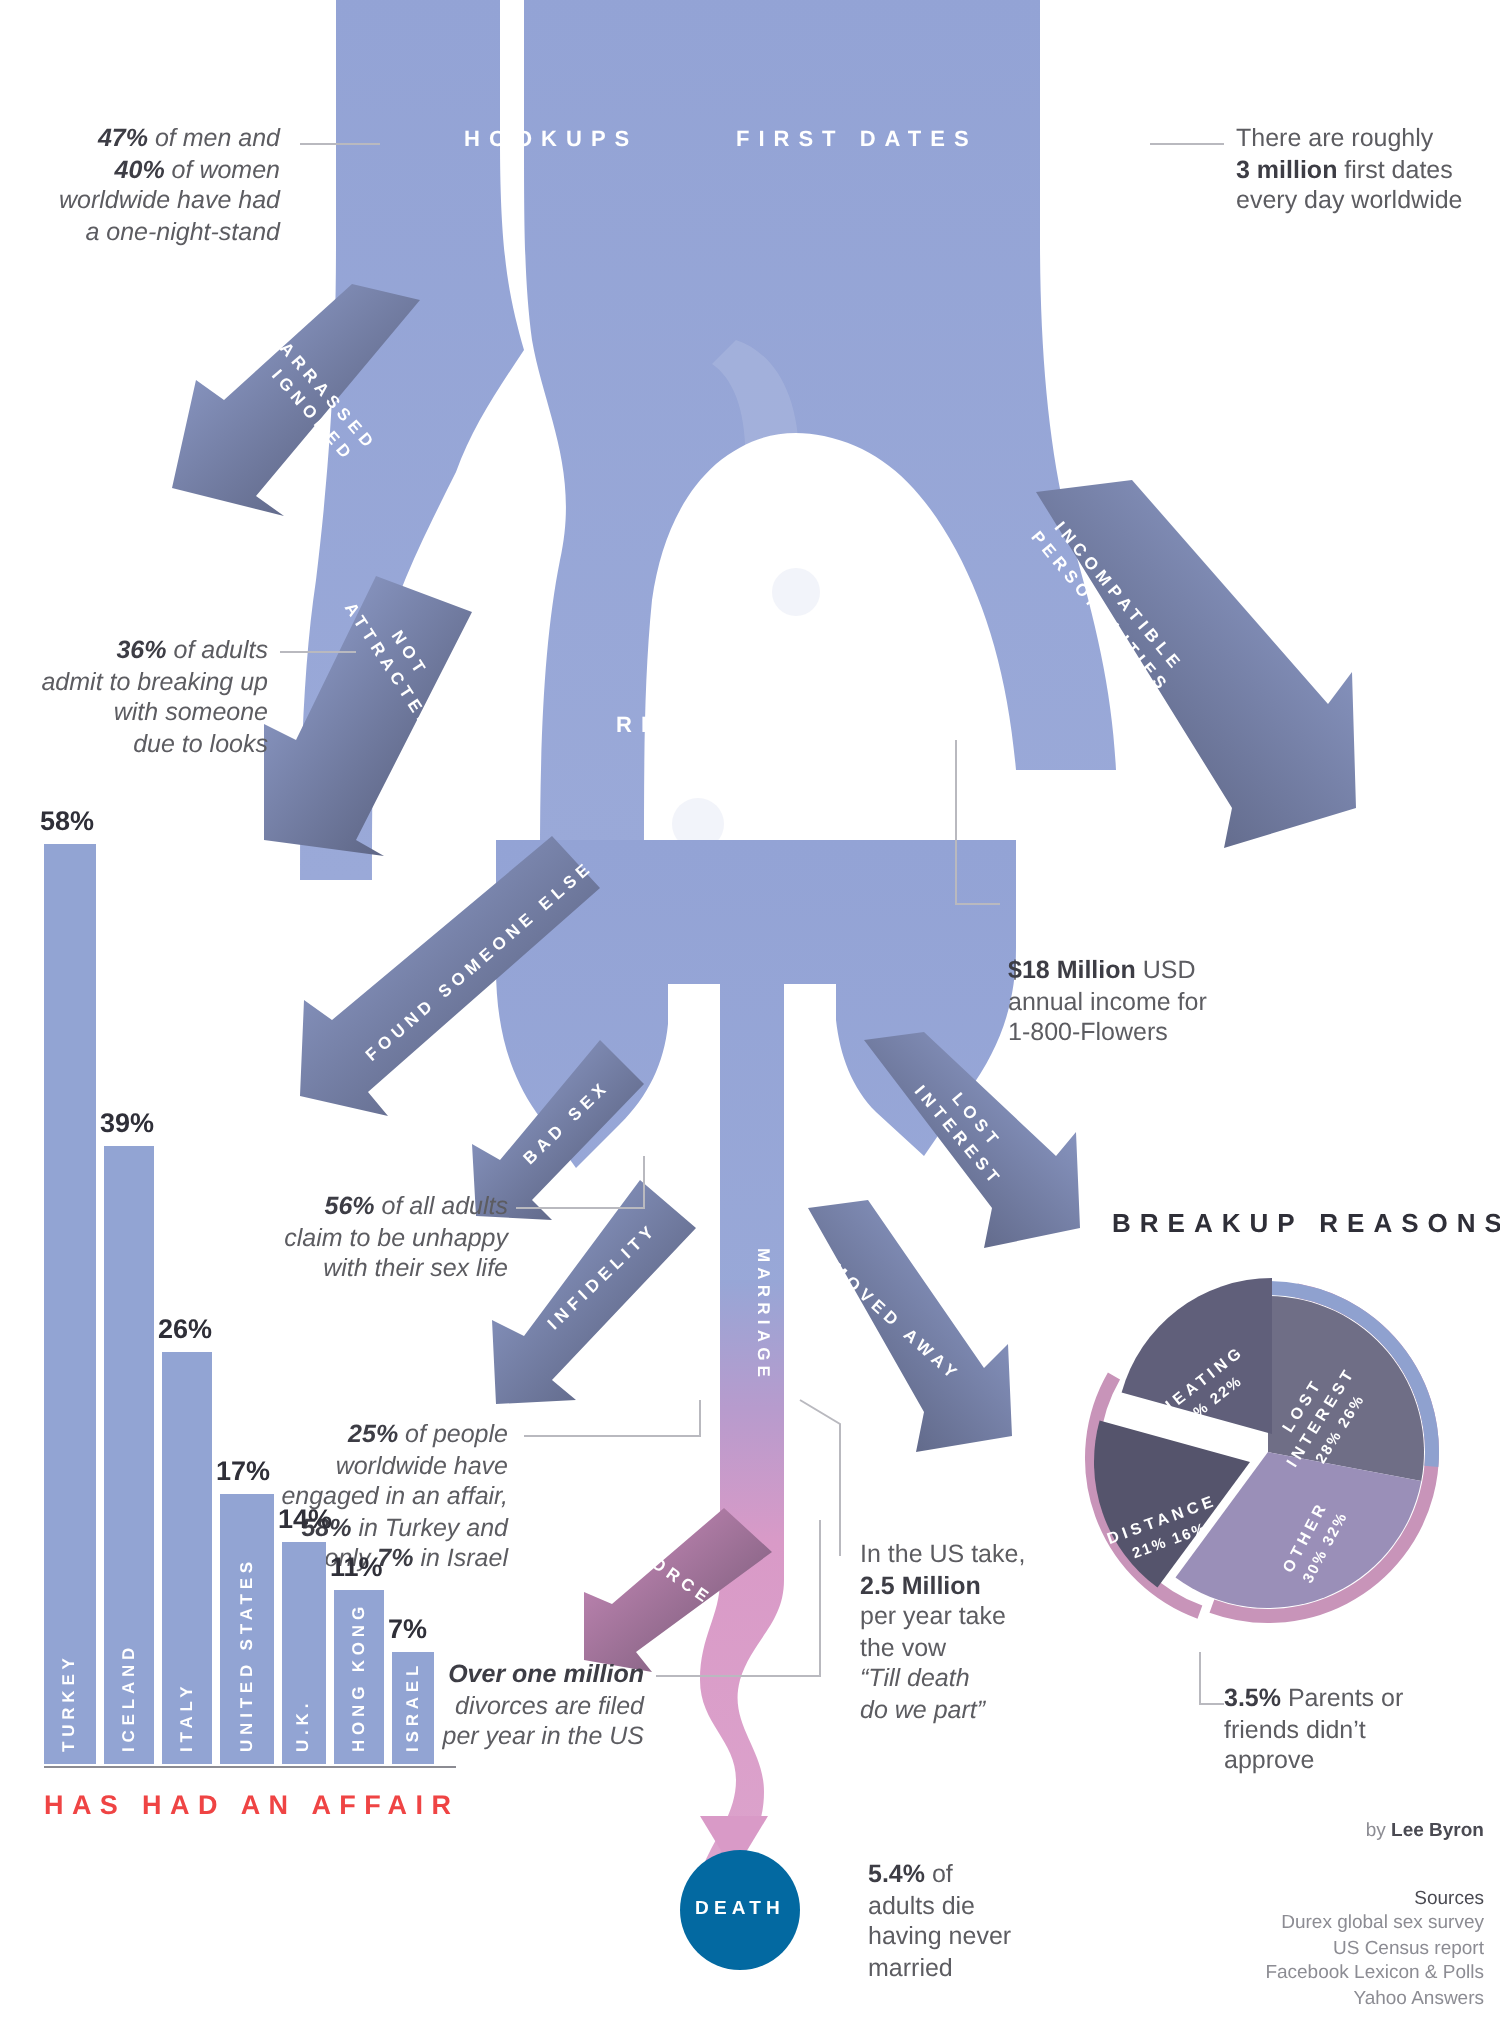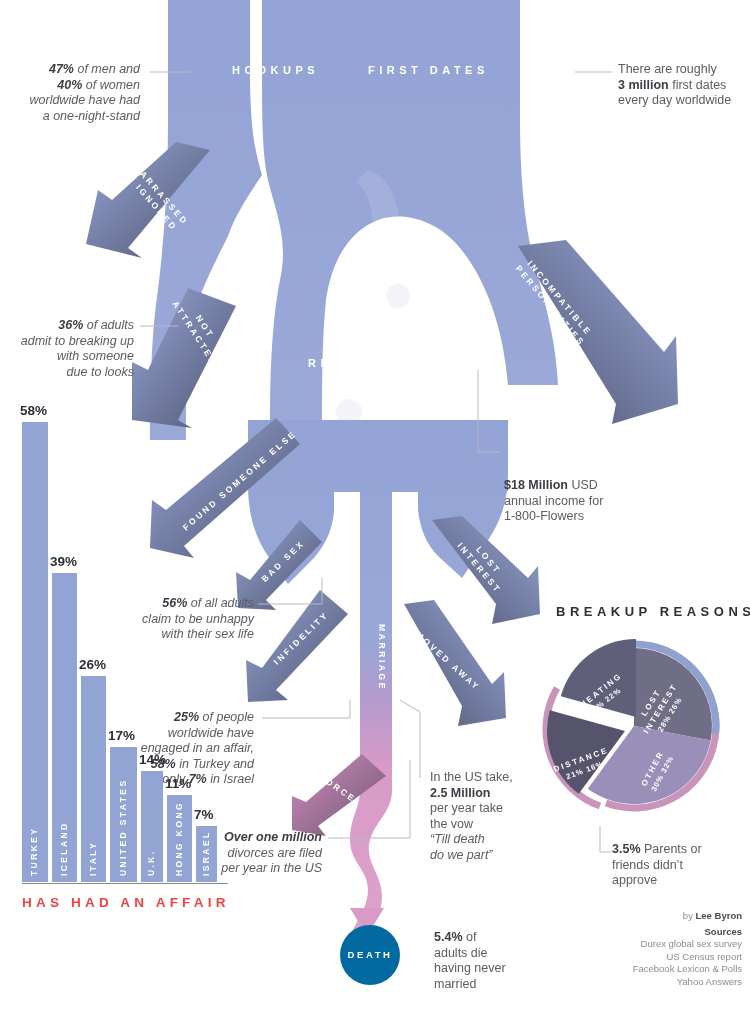--- a/index.html
+++ b/index.html
@@ -46,21 +46,21 @@
   
   #death{position:absolute;left:340px;top:925px;width:60px;height:60px;border-radius:50%;
          background:#0369a1;}
   #death span{position:absolute;left:0;top:24px;width:60px;text-align:center;color:#fff;
               font-weight:bold;font-size:9.5px;letter-spacing:2.6px;}
 
   
   #credits{position:absolute;right:8px;top:910px;width:200px;text-align:right;
            font-size:9.5px;line-height:12.5px;color:#8c8c93;}
   #credits b{color:#4a4a52;}
-  #credits .src-h{margin-top:3px;color:#4a4a52;font-weight:bold;}
+  #credits .src-h{margin-top:21px;color:#4a4a52;font-weight:normal;}
 </style>
 </head>
 <body>
 
 <div class="stage">
 
   <svg class="flow" viewBox="0 0 750 1018">
     <defs>
       <linearGradient id="gArrow" x1="0" y1="0" x2="1" y2="1">
         <stop offset="0%" stop-color="#97a6d6"></stop>

